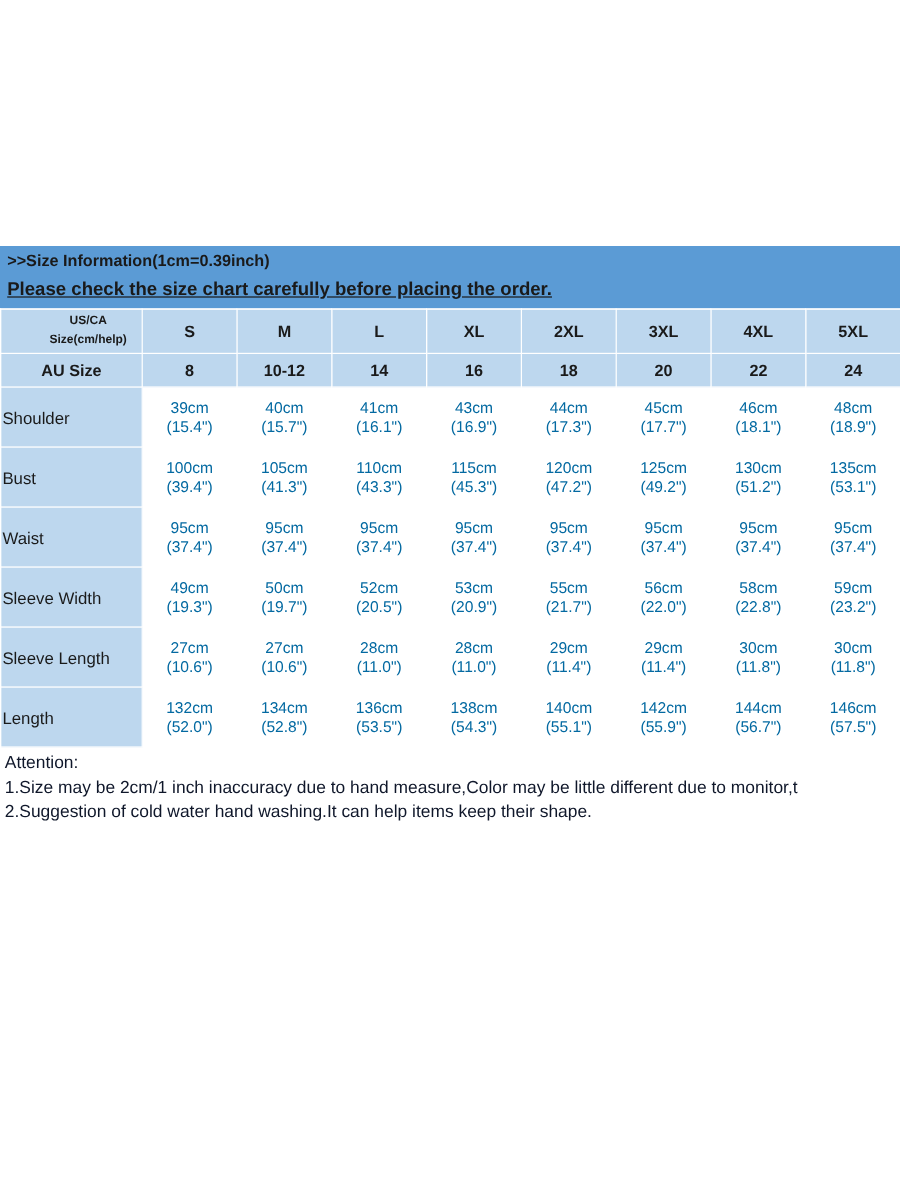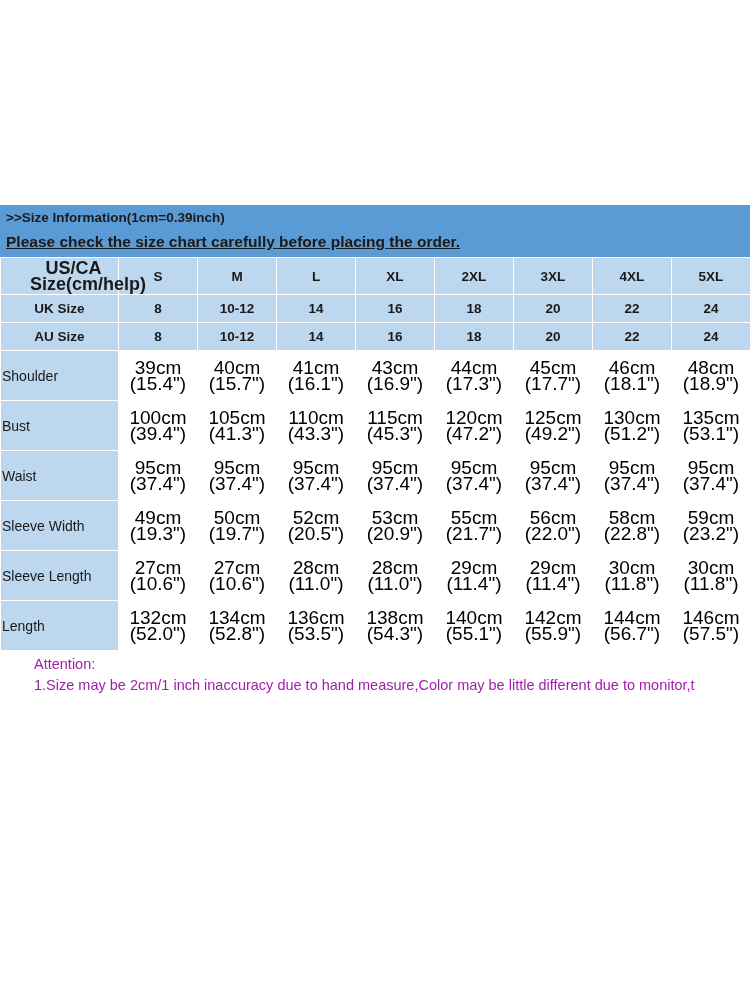--- a/index.html
+++ b/index.html
@@ -57,53 +57,52 @@
   
   tr.head-row td {
     background: #bdd7ee;
     font-weight: bold;
     font-size: 13.5px;
   }
   tr.head-row td.label-cell {
     background: #bdd7ee;
     font-weight: bold;
     line-height: 16px;
-    font-size: 18px;
+    font-size: 10px;
     padding-left: 29px;
   }
   tr.uk-row td, tr.au-row td {
     background: #bdd7ee;
     font-weight: bold;
     font-size: 13.5px;
     height: 23px;
   }
   
   tr.meas-row td.label-cell {
     background: #bdd7ee;
     font-weight: normal;
     font-size: 14px;
     text-align: left;
   }
   tr.meas-row td.val-cell {
     background: #ffffff;
-    font-size: 19px;
+    font-size: 13px;
     line-height: 16px;
     height: 45px;
-    color: #000000;
+    color: #0369a1;
   }
   tr.meas-row td.val-cell .cm { display: block; }
   tr.meas-row td.val-cell .inch { display: block; }
 
   .attention {
     padding: 3px 4px 6px 4px;
     font-size: 14.5px;
     line-height: 20.5px;
-    color: #a21caf;
+    color: #0f172a;
     background: #ffffff;
-    margin-left: 30px;
   }
   .attention div { white-space: normal; }
 </style>
 </head>
 <body>
 
 <div class="chart-wrap">
 
   <div class="header-band">
     <div class="header-line1">&gt;&gt;Size Information(1cm=0.39inch)</div>
@@ -131,31 +130,20 @@
         <td>S</td>
         <td>M</td>
         <td>L</td>
         <td>XL</td>
         <td>2XL</td>
         <td>3XL</td>
         <td>4XL</td>
         <td>5XL</td>
       </tr>
 
-      <tr class="uk-row">
-        <td>UK  Size</td>
-        <td>8</td>
-        <td>10-12</td>
-        <td>14</td>
-        <td>16</td>
-        <td>18</td>
-        <td>20</td>
-        <td>22</td>
-        <td>24</td>
-      </tr>
 
       <tr class="au-row">
         <td>AU  Size</td>
         <td>8</td>
         <td>10-12</td>
         <td>14</td>
         <td>16</td>
         <td>18</td>
         <td>20</td>
         <td>22</td>
@@ -376,15 +364,16 @@
             <span class="cm">146cm</span>
             <span class="inch">(57.5")</span>
           </td>
       </tr>
     </tbody>
   </table>
 
   <div class="attention">
     <div>Attention:</div>
     <div>1.Size may  be 2cm/1 inch inaccuracy due to hand measure,Color may be little different due to monitor,t</div>
+    <div>2.Suggestion of cold water hand washing.It can help items keep their shape.</div>
   </div>
 
 </div>
 
 </body></html>

